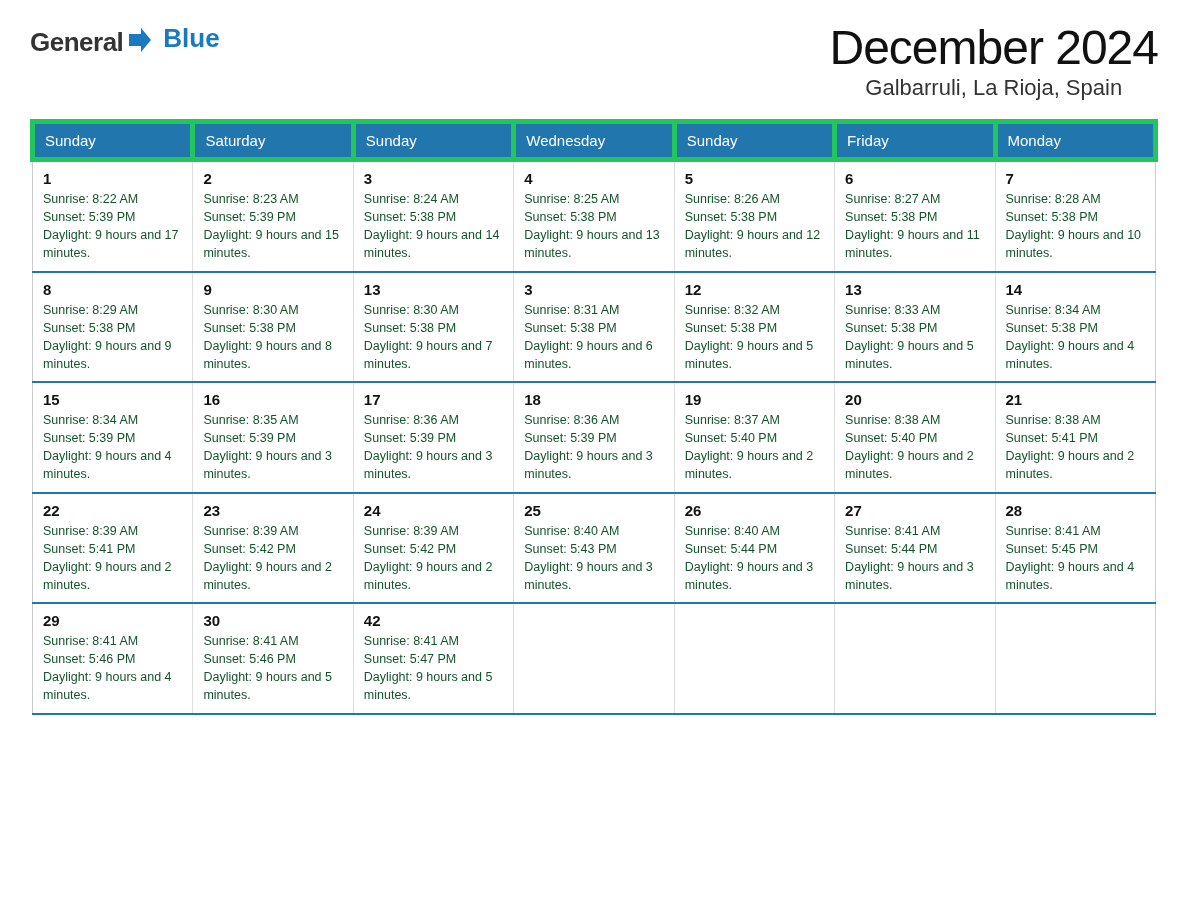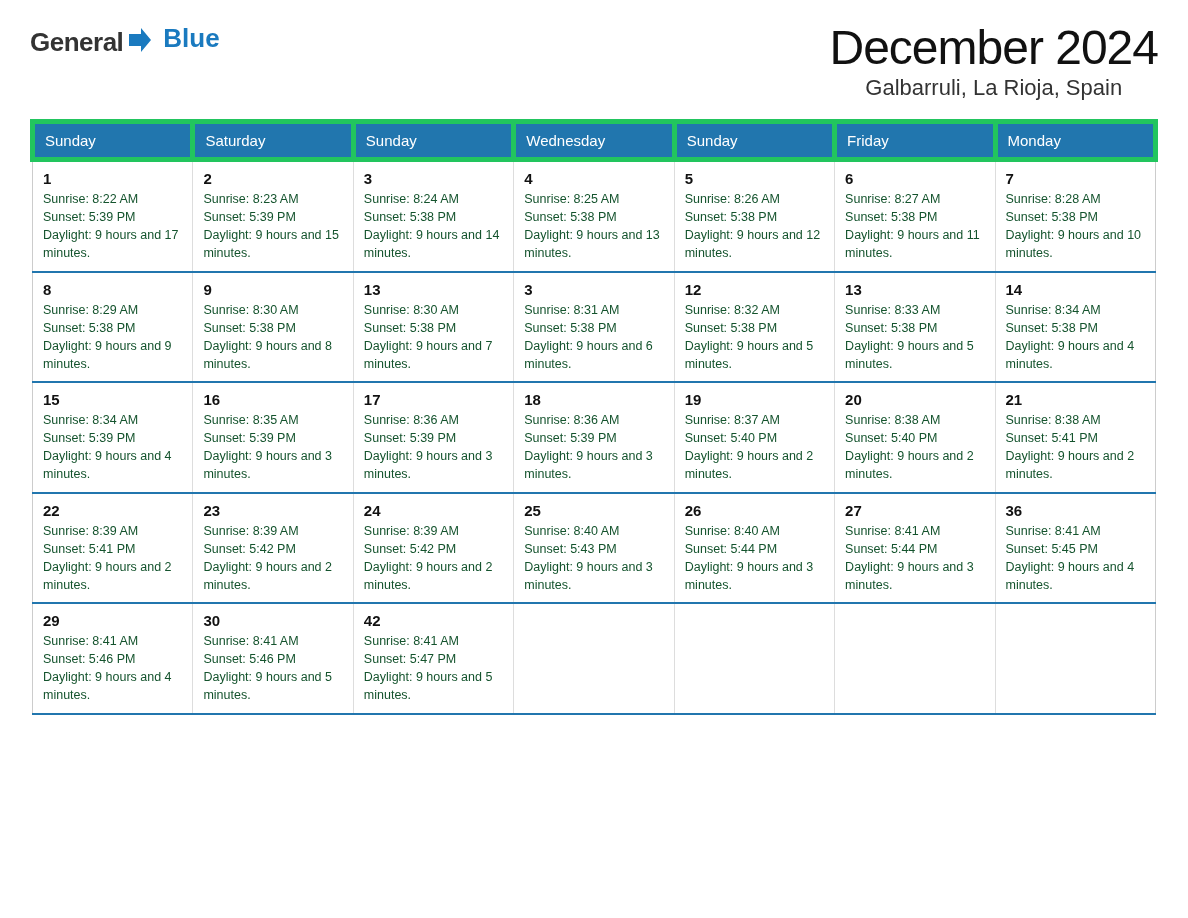--- a/index.html
+++ b/index.html
@@ -247,21 +247,21 @@
         </td>
         <td>
           <span class="day-num">26</span>
 <div class="day-info">Sunrise: 8:40 AM<br>Sunset: 5:44 PM<br>Daylight: 9 hours and 3 minutes.</div>
         </td>
         <td>
           <span class="day-num">27</span>
 <div class="day-info">Sunrise: 8:41 AM<br>Sunset: 5:44 PM<br>Daylight: 9 hours and 3 minutes.</div>
         </td>
         <td>
-          <span class="day-num">36</span>
+          <span class="day-num">28</span>
 <div class="day-info">Sunrise: 8:41 AM<br>Sunset: 5:45 PM<br>Daylight: 9 hours and 4 minutes.</div>
         </td>
       </tr>
       <tr>
         <td>
           <span class="day-num">29</span>
 <div class="day-info">Sunrise: 8:41 AM<br>Sunset: 5:46 PM<br>Daylight: 9 hours and 4 minutes.</div>
         </td>
         <td>
           <span class="day-num">30</span>

